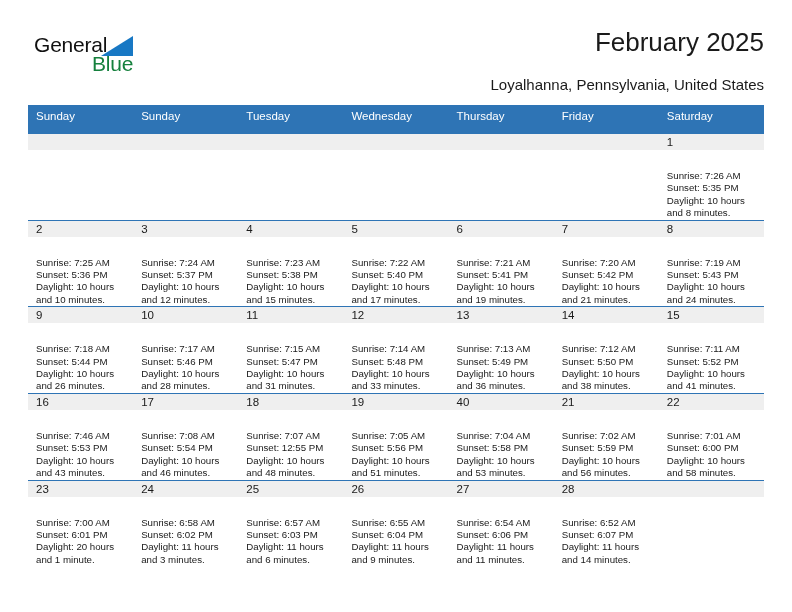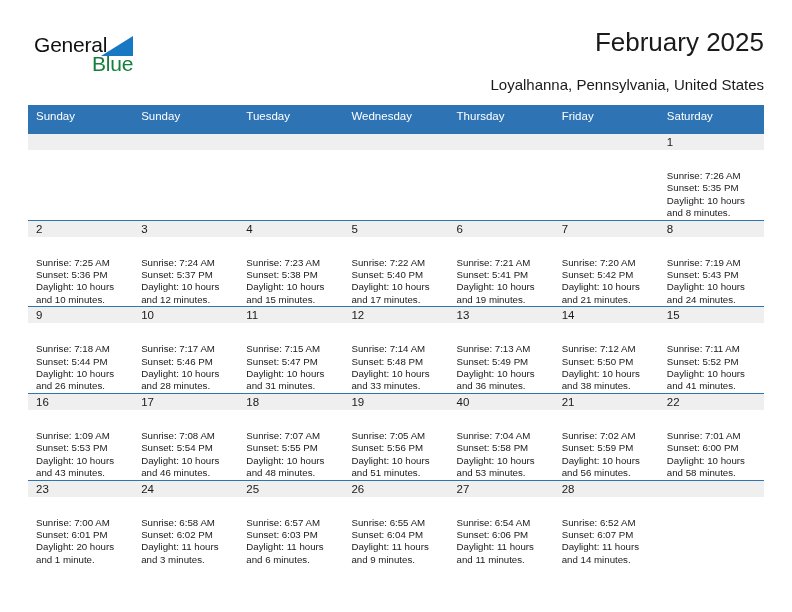--- a/index.html
+++ b/index.html
@@ -319,38 +319,38 @@
               <div>Sunrise: 7:11 AM</div>
               <div>Sunset: 5:52 PM</div>
               <div class="daylight">Daylight: 10 hours and 41 minutes.</div>
             </div>
           </td>
         </tr>
         <tr>
           <td>
             <div class="daynum">16</div>
             <div class="cellbody">
-              <div>Sunrise: 1:09 AM</div>
+              <div>Sunrise: 7:46 AM</div>
               <div>Sunset: 5:53 PM</div>
               <div class="daylight">Daylight: 10 hours and 43 minutes.</div>
             </div>
           </td>
           <td>
             <div class="daynum">17</div>
             <div class="cellbody">
               <div>Sunrise: 7:08 AM</div>
               <div>Sunset: 5:54 PM</div>
               <div class="daylight">Daylight: 10 hours and 46 minutes.</div>
             </div>
           </td>
           <td>
             <div class="daynum">18</div>
             <div class="cellbody">
               <div>Sunrise: 7:07 AM</div>
-              <div>Sunset: 5:55 PM</div>
+              <div>Sunset: 12:55 PM</div>
               <div class="daylight">Daylight: 10 hours and 48 minutes.</div>
             </div>
           </td>
           <td>
             <div class="daynum">19</div>
             <div class="cellbody">
               <div>Sunrise: 7:05 AM</div>
               <div>Sunset: 5:56 PM</div>
               <div class="daylight">Daylight: 10 hours and 51 minutes.</div>
             </div>

